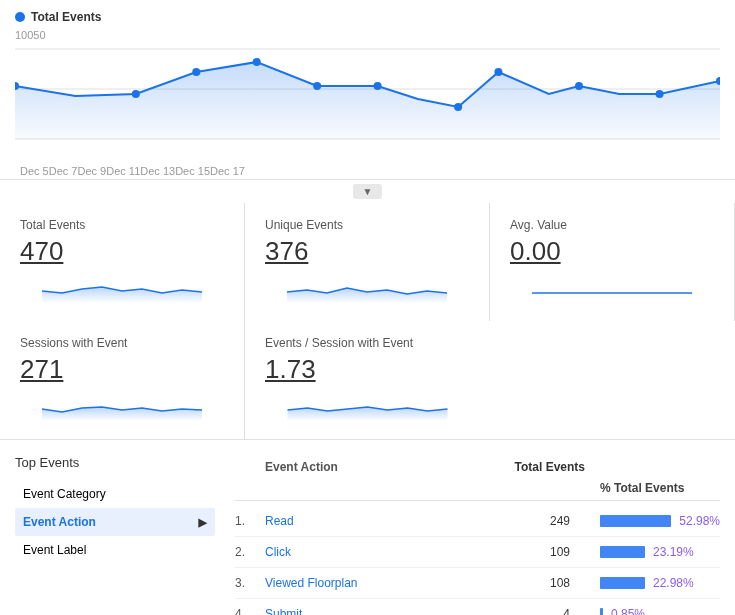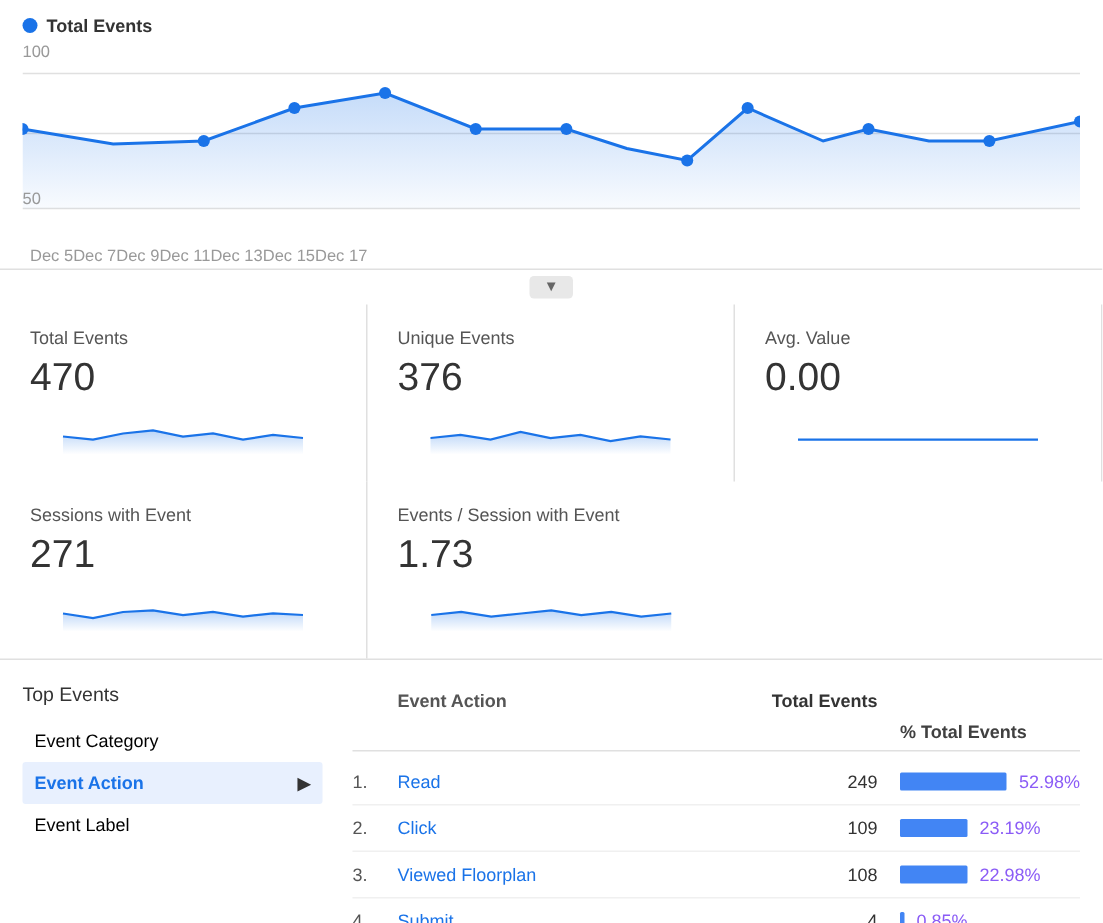--- a/index.html
+++ b/index.html
@@ -21,21 +21,21 @@
     }
     .legend-label { font-size: 12px; color: #333; font-weight: bold; }
 
     .chart-area {
       position: relative; height: 140px;
     }
     .chart-svg { width: 100%; height: 120px; display: block; }
 
     .y-labels {
       position: absolute; left: 0; top: 0; height: 110px;
-      display: flex; flex-direction: column; justify-content: space-between;
+      display: flex; justify-content: space-between;
       font-size: 11px; color: #999;
     }
     .x-labels {
       display: flex; justify-content: flex-start;
       padding: 0 5px;
       font-size: 11px; color: #999;
       margin-top: 16px;
     }
 
     
@@ -51,21 +51,21 @@
     .metrics-grid {
       display: grid; grid-template-columns: 1fr 1fr 1fr;
       border-bottom: 1px solid #e0e0e0;
     }
     .metric-cell {
       padding: 15px 20px;
       border-right: 1px solid #e0e0e0;
     }
     .metric-cell:last-child { border-right: none; }
     .metric-label { font-size: 12px; color: #555; margin-bottom: 4px; }
-    .metric-value { font-size: 26px; color: #333; font-weight: 300; margin-bottom: 6px; }
+    .metric-value { font-size: 26px; color: #333; font-weight: 300; margin-bottom: 6px; text-decoration: underline; }
     .sparkline { width: 100%; height: 30px; }
 
     
     .bottom-section {
       display: flex; padding: 15px;
       gap: 20px;
     }
 
     
     .top-events-sidebar { width: 200px; flex-shrink: 0; }
@@ -94,21 +94,21 @@
     .table-row {
       display: grid;
       grid-template-columns: 30px 1fr 100px 120px;
       padding: 8px 0;
       border-bottom: 1px solid #f0f0f0;
       align-items: center;
       font-size: 12px;
     }
     .table-row .rank { color: #555; }
     .table-row .name { color: #1a73e8; cursor: pointer; }
-    .table-row .count { text-align: right; padding-right: 15px; }
+    .table-row .count { text-align: right; padding-right: 30px; }
     .table-row .bar-cell {
       display: flex; align-items: center; gap: 8px;
     }
     .bar-bg { height: 12px; background: #4285f4; border-radius: 1px; }
     .pct-text { color: #8b5cf6; white-space: nowrap; }
 
     .col-header-action { color: #555; }
     .col-header-total { text-align: right; padding-right: 15px; }
     .col-header-pct { color: #404040; margin-top: 21px; }
   </style>

